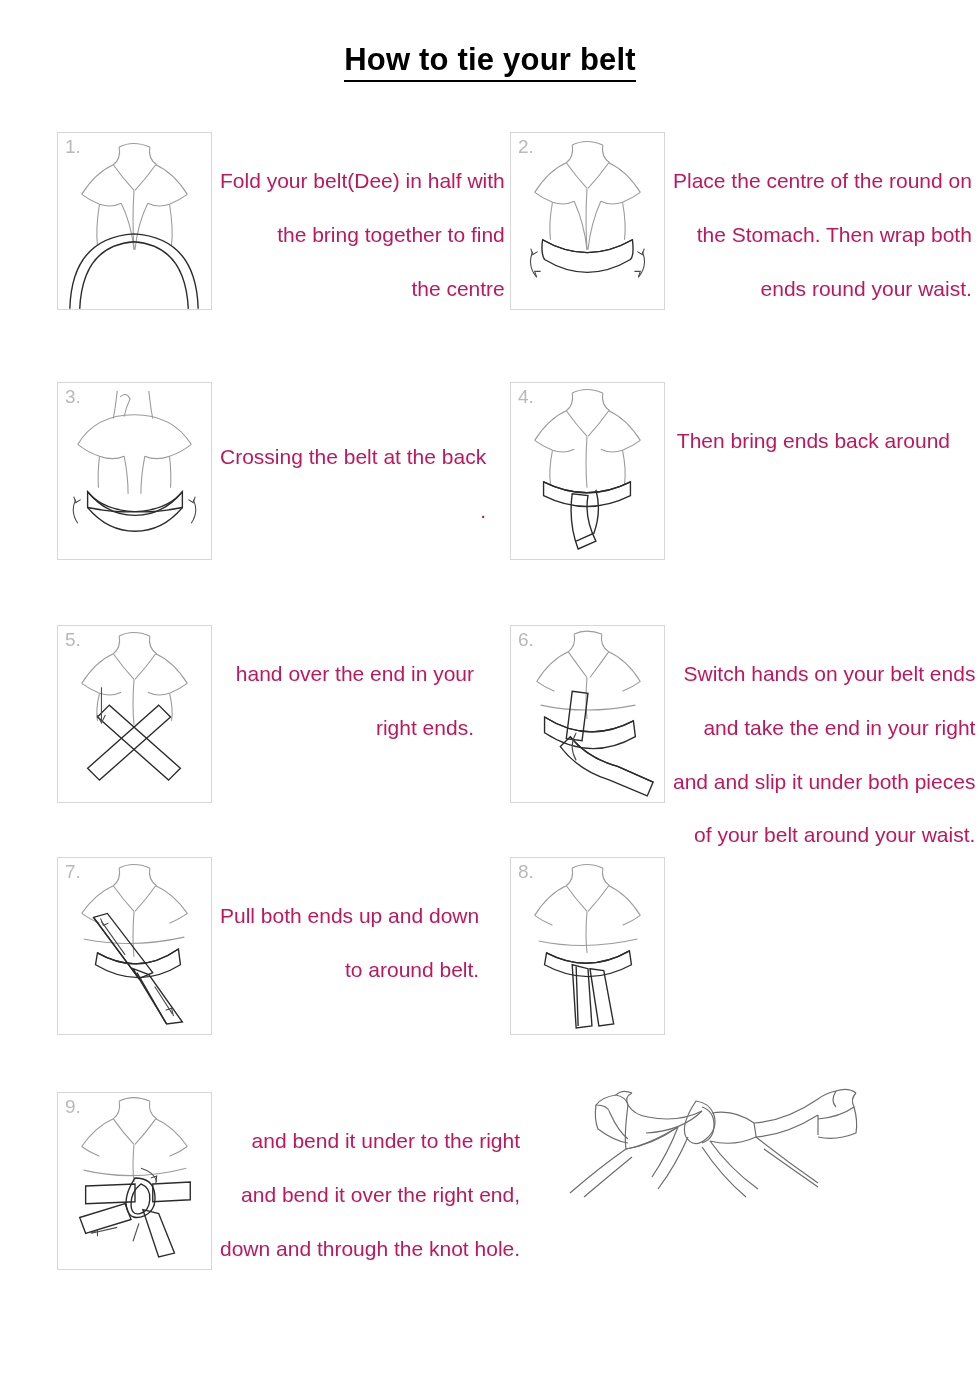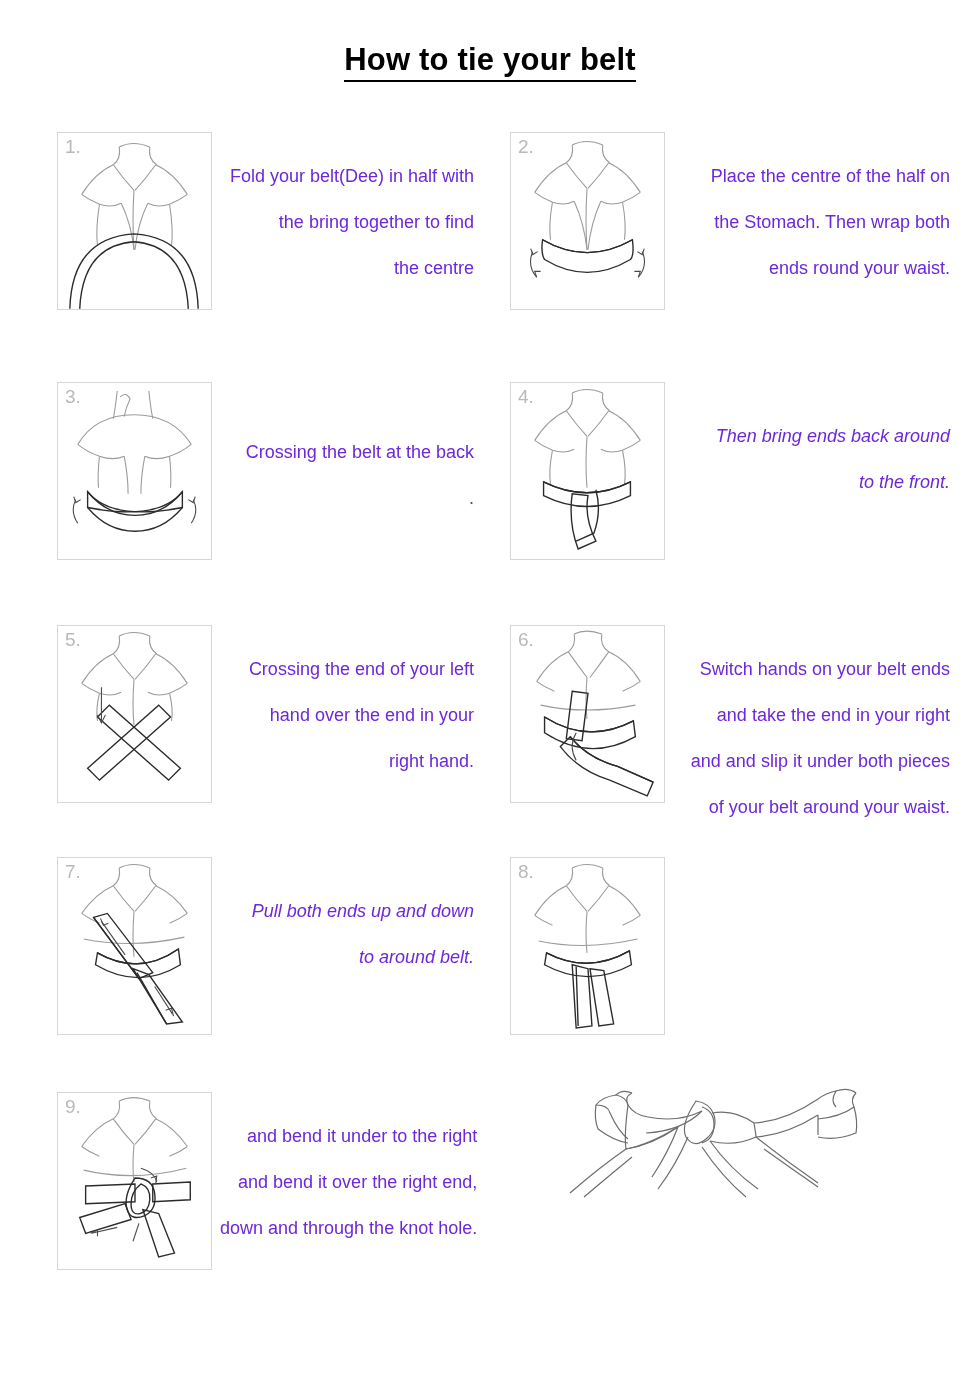--- a/index.html
+++ b/index.html
@@ -73,45 +73,45 @@
     left: 7px;
     font-size: 19px;
     color: #b9b9b9;
     font-family: "Liberation Sans", sans-serif;
     line-height: 1;
     letter-spacing: 0px;
   }
   .step-text {
     flex: 1 1 auto;
     text-align: right;
-    font-size: 18px;
+    font-size: 21px;
     line-height: 2.55;
     padding-right: 16px;
     padding-top: 22px;
     padding-left: 8px;
     box-sizing: border-box;
-    color: #6d28d9;
+    color: #be185d;
   }
   .step-text .tline {
     display: block;
     white-space: nowrap;
   }
   
   .row-1 { height: 250px; }
   .row-2 { height: 243px; }
   .row-3 { height: 232px; }
   .row-4 { height: 235px; }
   .row-5 { height: 230px; }
 
   .step.col-right .step-illus { margin-left: 20px; }
   .step.col-right .step-text { padding-right: 10px; }
 
   
   .text-pad-lower { padding-top: 48px; }
-  .text-pad-mid { padding-top: 32px; font-style: italic; }
+  .text-pad-mid { padding-top: 32px; }
 
   
   .final-knot {
     position: absolute;
     left: 560px;
     top: 1075px;
     width: 330px;
     height: 130px;
   }
   .final-knot svg { display: block; width: 100%; height: 100%; }
@@ -173,21 +173,21 @@
           <path class="sketch-dark" d="M32 108 q45 26 91 0"></path>
           <path class="arrow" d="M22 120 q-6 14 4 26"></path>
           <path class="arrow" d="M20 117 l2 6 l5 -3"></path>
           <path class="arrow" d="M26 146 l-2 -6 l6 0"></path>
           <path class="arrow" d="M133 120 q6 14 -4 26"></path>
           <path class="arrow" d="M135 117 l-2 6 l-5 -3"></path>
           <path class="arrow" d="M129 146 l2 -6 l-6 0"></path>
         </svg>
       </div>
       <div class="step-text">
-        <span class="tline">Place the centre of the half on</span>
+        <span class="tline">Place the centre of the round on</span>
         <span class="tline">the Stomach. Then wrap both</span>
         <span class="tline">ends round your waist.</span>
       </div>
     </div>
 
     <div class="step col-left row-2">
       <div class="step-illus">
         <span class="step-number">3.</span>
         <svg viewBox="0 0 155 178" xmlns="http://www.w3.org/2000/svg">
           <path class="sketch-light" d="M60 8 q-2 18 -4 28 M92 8 q2 18 4 28"></path>
@@ -225,21 +225,20 @@
           <path class="sketch-light" d="M42 68 q-4 20 -2 34 M113 68 q4 20 2 34"></path>
           <path class="sketch-light" d="M42 68 q12 4 22 -1 M113 68 q-12 4 -22 -1"></path>
           <path class="sketch-dark" d="M33 100 q44 22 88 0 l0 14 q-44 22 -88 0z"></path>
           <path class="sketch-dark" d="M33 100 q44 22 88 0"></path>
           <path class="sketch-dark" d="M62 112 q-4 30 6 56 l18 -8 q-12 -24 -8 -46z"></path>
           <path class="sketch-dark" d="M86 108 q6 22 -2 44 l-18 8"></path>
         </svg>
       </div>
       <div class="step-text text-pad-mid">
         <span class="tline">Then bring ends back around</span>
-        <span class="tline">to the front.</span>
       </div>
     </div>
 
     <div class="step col-left row-3">
       <div class="step-illus">
         <span class="step-number">5.</span>
         <svg viewBox="0 0 155 178" xmlns="http://www.w3.org/2000/svg">
           <path class="sketch-light" d="M62 10 q2 12 -6 18 M93 10 q-2 12 7 18"></path>
           <path class="sketch-light" d="M62 10 q14 -7 31 0"></path>
           <path class="sketch-light" d="M56 28 q-18 8 -32 30 M99 28 q18 8 32 30"></path>
@@ -248,23 +247,22 @@
           <path class="sketch-light" d="M24 58 q8 6 18 10 M131 58 q-8 6 -18 10"></path>
           <path class="sketch-light" d="M42 68 q-4 16 -2 28 M113 68 q4 16 2 28"></path>
           <path class="sketch-light" d="M42 68 q12 4 22 -1 M113 68 q-12 4 -22 -1"></path>
           <path class="sketch-dark" d="M40 92 l72 64 l12 -12 l-72 -64z"></path>
           <path class="sketch-dark" d="M114 92 l-72 64 l-12 -12 l72 -64z"></path>
           <path class="arrow" d="M44 62 l0 34"></path>
           <path class="arrow" d="M40 90 l4 8 l4 -8"></path>
         </svg>
       </div>
       <div class="step-text">
-        <span class="tline">Crossing the end of your left</span>
         <span class="tline">hand over the end in your</span>
-        <span class="tline">right hand.</span>
+        <span class="tline">right ends.</span>
       </div>
     </div>
 
     <div class="step col-right row-3">
       <div class="step-illus">
         <span class="step-number">6.</span>
         <svg viewBox="0 0 155 178" xmlns="http://www.w3.org/2000/svg">
           <path class="sketch-light" d="M64 8 q2 12 -6 18 M92 8 q-2 12 7 18"></path>
           <path class="sketch-light" d="M64 8 q12 -6 28 0"></path>
           <path class="sketch-light" d="M58 26 q-18 8 -32 30 M99 26 q18 8 32 30"></path>

